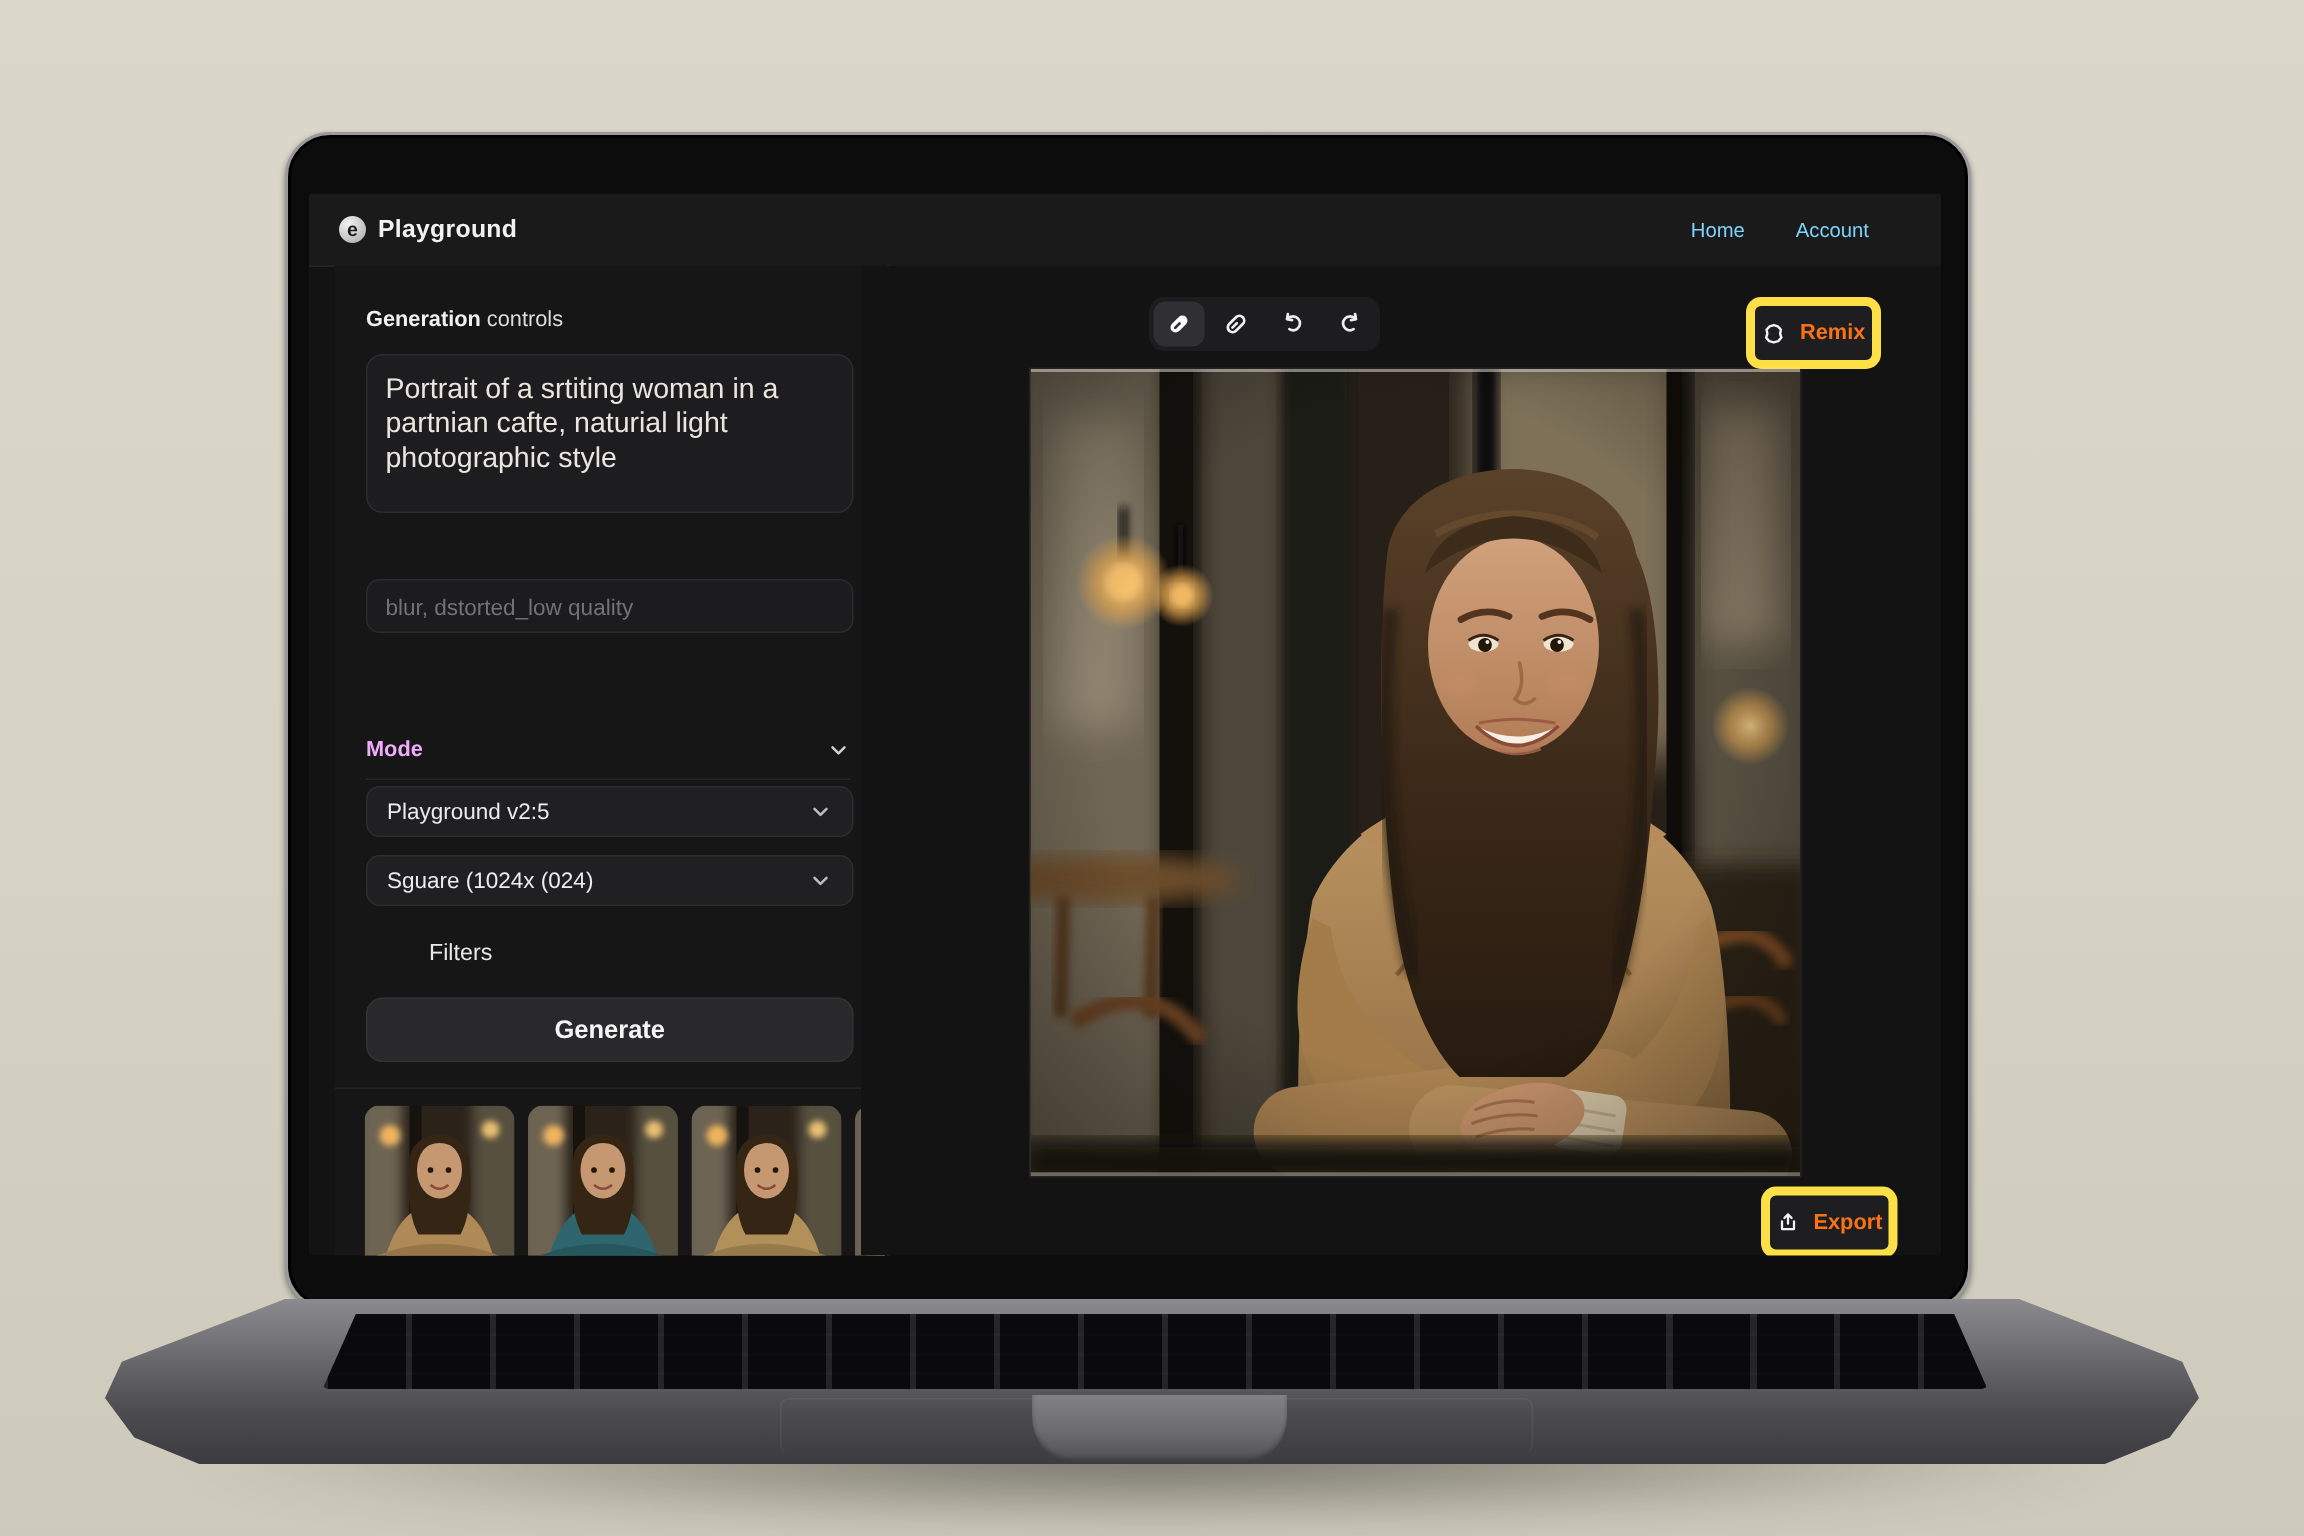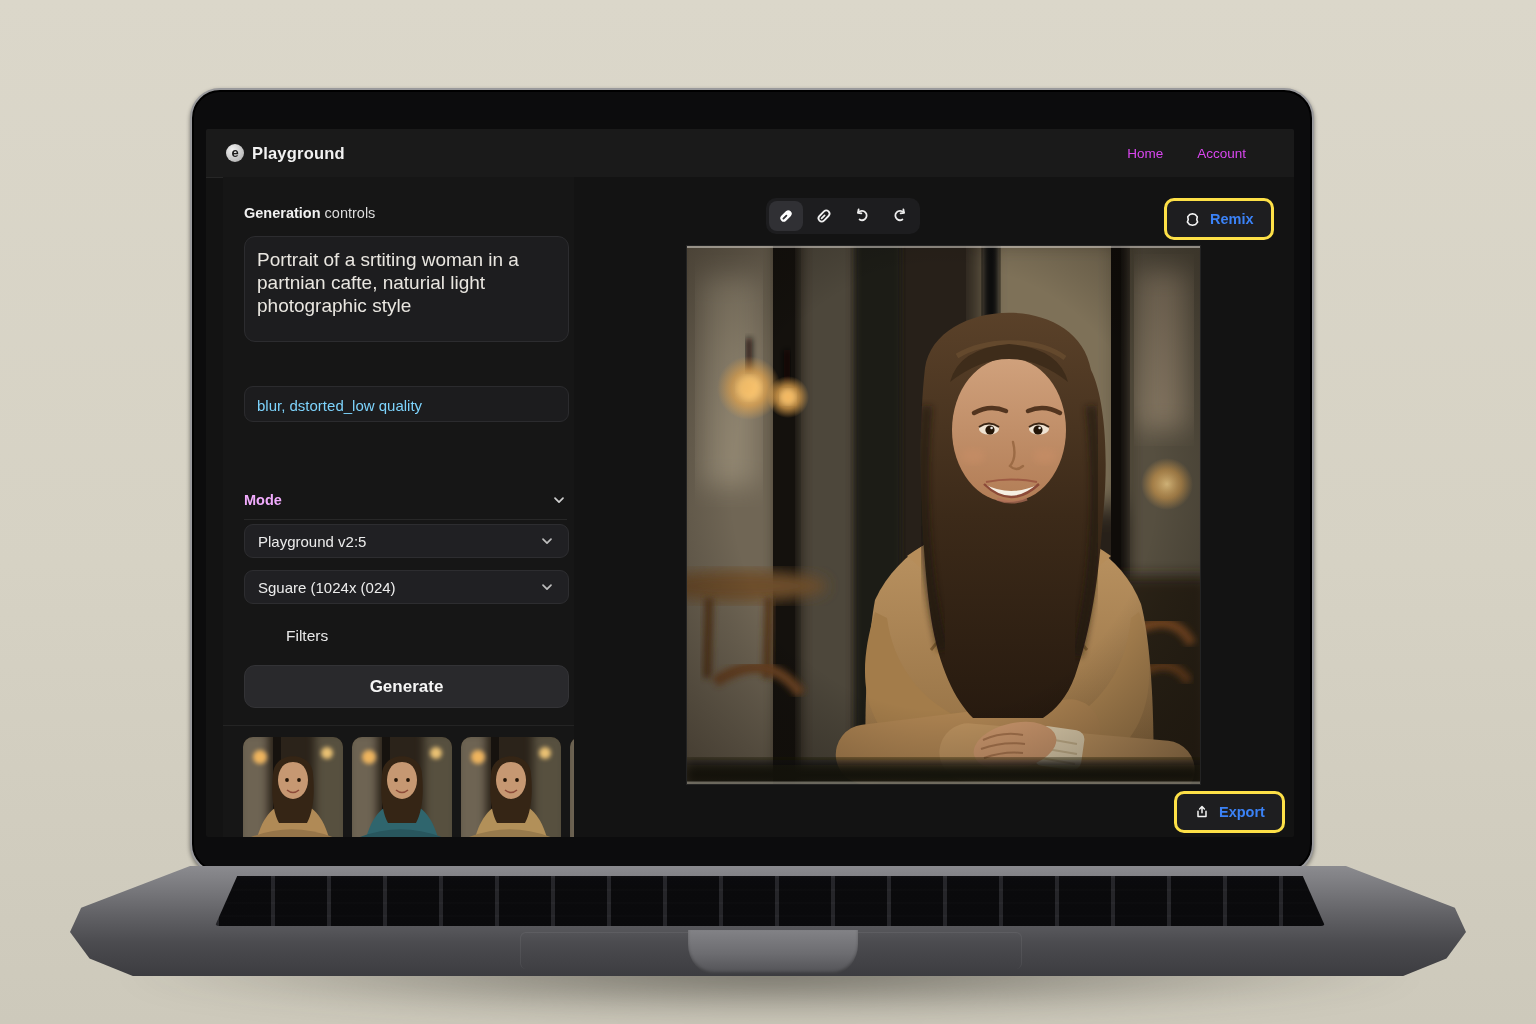--- a/index.html
+++ b/index.html
@@ -62,39 +62,39 @@
     display:flex;align-items:center;
   }
   .logo-wrap{display:flex;align-items:center;gap:8px;margin-left:20px;}
   .logo-badge{
     width:18px;height:18px;border-radius:50%;
     background:radial-gradient(circle at 35% 30%,#f2f2f2,#bdbdbd 70%,#8f8f8f);
     color:#1b1b1b;font-weight:bold;font-size:13px;line-height:18px;text-align:center;
   }
   .logo-text{color:#f2f2f2;font-size:16.5px;font-weight:bold;letter-spacing:.2px;}
   .nav{margin-left:auto;display:flex;gap:34px;padding-right:48px;}
-  .nav-item{color:#d946ef;font-size:13.5px;cursor:pointer;}
+  .nav-item{color:#7dd3fc;font-size:13.5px;cursor:pointer;}
 
   
   .sidebar{
     position:absolute;left:17px;top:48px;width:368px;height:660px;
     background:#161616;border-right:2px solid #a21caf;
   }
   .section-title{position:absolute;left:21px;top:28px;font-size:14.5px;color:#dcdcdc;}
   .section-title b{color:#f1f1f1;}
   .prompt-box{
     position:absolute;left:21px;top:59px;width:299px;height:82px;
     background:#1d1d1f;border:1px solid #2c2c2f;border-radius:11px;
     padding:11px 12px;color:#e9e6e0;font-size:19px;line-height:23px;
   }
   .field-label{position:absolute;left:21px;font-size:14.5px;font-weight:bold;color:#f0abfc;}
   .neg-input{
     position:absolute;left:21px;top:209px;width:299px;height:14px;
     background:#1c1c1e;border:1px solid #2b2b2e;border-radius:9px;
-    padding:10px 12px;color:#7dd3fc;font-size:15px;
+    padding:10px 12px;color:#737373;font-size:15px;
   }
   .mode-row{position:absolute;left:21px;top:313px;width:323px;height:20px;display:flex;align-items:center;justify-content:space-between;}
   .mode-divider{position:absolute;left:21px;top:342px;width:323px;height:1px;background:#272727;}
   .select{
     position:absolute;left:21px;width:297px;height:32px;
     background:#202023;border:1px solid #2d2d30;border-radius:9px;
     display:flex;align-items:center;padding:0 13px;color:#ececec;font-size:15px;cursor:pointer;
   }
   .select .chev{margin-left:auto;}
   .filters-row{
@@ -123,23 +123,23 @@
   .main{position:absolute;left:368px;top:48px;width:720px;height:660px;background:#131313;}
   .toolbar{
     position:absolute;left:192px;top:21px;height:36px;
     background:#1d1d1f;border-radius:10px;display:flex;align-items:center;gap:4px;padding:0 3px;
   }
   .tool-btn{
     width:34px;height:30px;border-radius:8px;display:flex;align-items:center;justify-content:center;cursor:pointer;
   }
   .tool-btn.active{background:#303034;}
   .pill-btn{
-    position:absolute;height:36px;background:#1e1e20;border:3px solid #fde047;border-radius:10px;
-    display:flex;align-items:center;gap:9px;padding:0 17px;cursor:pointer;
-    color:#3b82f6;font-size:14.5px;font-weight:bold;
+    position:absolute;height:36px;background:#1e1e20;border:6px solid #fde047;border-radius:10px;
+    display:flex;align-items:center;gap:9px;padding:0 4px;cursor:pointer;
+    color:#f97316;font-size:14.5px;font-weight:bold;
   }
   .remix-btn{left:590px;top:21px;}
   .export-btn{left:600px;top:614px;}
   .canvas-frame{
     position:absolute;left:113px;top:69px;width:513px;height:538px;overflow:hidden;
     box-shadow:0 0 0 1px rgba(255,255,255,.07);
   }
   .canvas-frame svg{display:block;width:100%;height:100%;}
   .icon{display:inline-flex;}
 </style>

